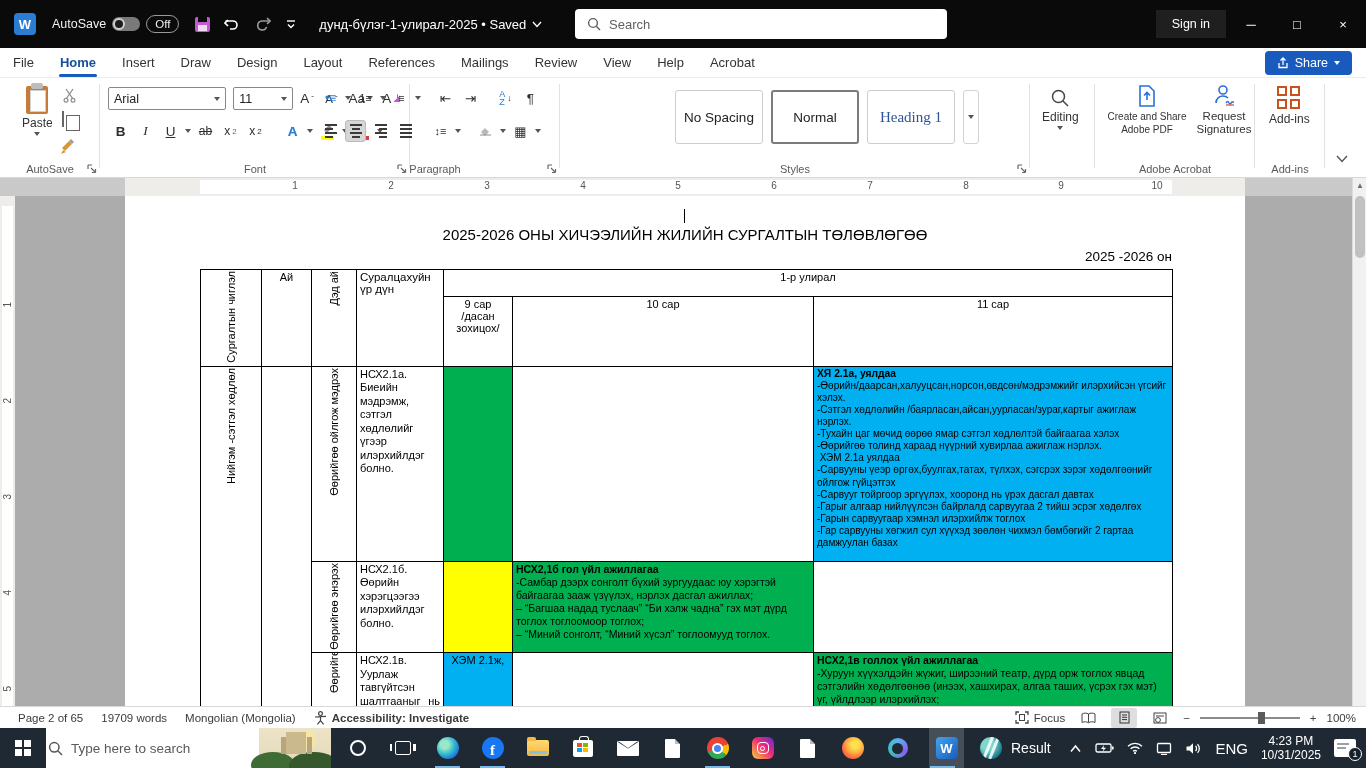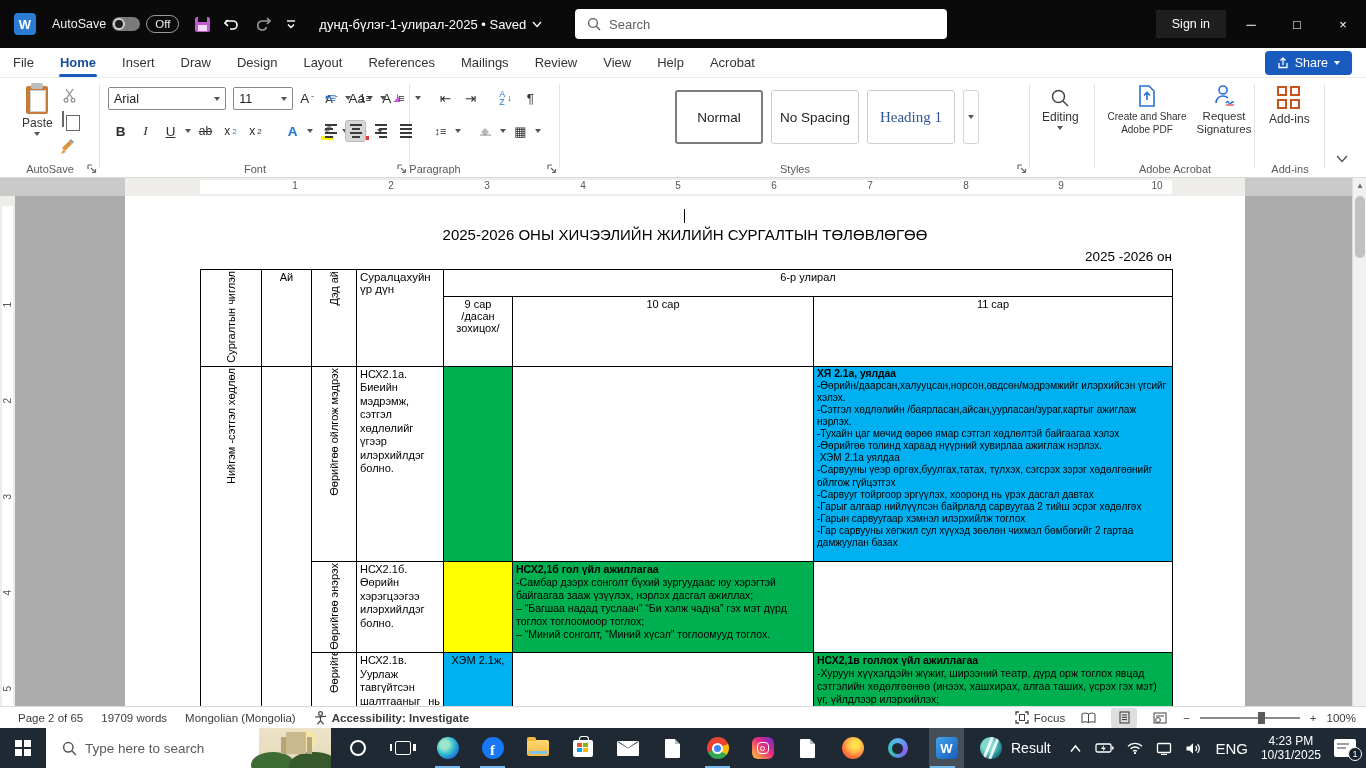--- a/index.html
+++ b/index.html
@@ -125,21 +125,21 @@
   .zoomtrack { width:100px; height:2px; background:#8a8a8a; position:relative; }
   .zoomthumb { position:absolute; left:58px; top:-5px; width:7px; height:12px; background:#5a5a5a; }
 
   
   .taskbar { position:absolute; top:728px; left:0; width:1366px; height:40px; background:#1e2933;
     display:flex; align-items:center; color:#fff;}
   .startbtn { width:46px; height:40px; display:flex; align-items:center; justify-content:center;}
   .wingrid { width:16px; height:16px; display:grid; grid-template-columns:7px 7px; grid-template-rows:7px 7px; gap:2px;}
   .wingrid i { background:#fff; display:block; }
   .tsearchbox { width:285px; height:40px; background:#fff; display:flex; align-items:center; gap:8px;
-    padding-left:16px; color:#5a5a5a; font-size:13.5px; position:relative; overflow:hidden;}
+    padding-left:2px; color:#5a5a5a; font-size:13.5px; position:relative; overflow:hidden;}
   .castle { position:absolute; right:0; top:0; width:72px; height:40px;
     background:
       radial-gradient(circle at 48px 12px, #f4e6a6 0 9px, rgba(0,0,0,0) 10px),
       linear-gradient(#ece3c8,#e4d9b8); }
   .castle .hill1 { position:absolute; left:-8px; bottom:-10px; width:44px; height:26px; background:#3f6b34; border-radius:50%;}
   .castle .hill2 { position:absolute; right:-8px; bottom:-12px; width:50px; height:28px; background:#35592c; border-radius:50%;}
   .castle .keep { position:absolute; left:27px; top:4px; width:20px; height:22px; background:#cbb98e; }
   .castle .tower { position:absolute; left:22px; top:9px; width:5px; height:17px; background:#b9a57a; }
   .castle .tower2 { position:absolute; left:48px; top:9px; width:5px; height:17px; background:#b9a57a; }
   .tbicons { display:flex; align-items:center; gap:18px; margin-left:13px; }
@@ -436,22 +436,22 @@
         <svg width="10" height="10" viewBox="0 0 10 10">
             <path d="M1 1 H5 M1 1 V5" stroke="#666" stroke-width="1.2" fill="none"></path>
             <path d="M4 4 L8.5 8.5 M8.5 8.5 V5 M8.5 8.5 H5" stroke="#666" stroke-width="1.2" fill="none"></path>
           </svg>
       </div>
       <div class="rgsep" style="left:249px;"></div>
     </div>
 
     <div class="rgroup" style="left:560px; width:470px;">
       <div class="abs rrow" style="left:115px; top:12px; gap:8px;">
+        <div class="stylecard">No Spacing</div>
         <div class="stylecard selected">Normal</div>
-        <div class="stylecard">No Spacing</div>
         <div class="stylecard h1">Heading 1</div>
         <div style="width:16px; height:54px; border:1px solid #d5d3d1; border-radius:3px; display:flex; align-items:center; justify-content:center;">
             <span class="dd"></span>
           </div>
       </div>
       <div class="glabel">Styles</div>
       <div class="launcher">
         <svg width="10" height="10" viewBox="0 0 10 10">
             <path d="M1 1 H5 M1 1 V5" stroke="#666" stroke-width="1.2" fill="none"></path>
             <path d="M4 4 L8.5 8.5 M8.5 8.5 V5 M8.5 8.5 H5" stroke="#666" stroke-width="1.2" fill="none"></path>
@@ -553,21 +553,21 @@
             <col style="width:69px;">
             <col style="width:301px;">
             <col style="width:359px;">
         </colgroup>
         <tbody>
             <tr style="height:19px;">
           <td rowspan="2" class="vcell"><span>Сургалтын чиглэл</span></td>
           <td rowspan="2" class="c-head">Ай</td>
           <td rowspan="2" class="vcell"><span>Дэд ай</span></td>
           <td rowspan="2" style="font-size:11.5px;">Суралцахуйн үр дүн</td>
-          <td colspan="3" class="c-head">6-р улирал</td>
+          <td colspan="3" class="c-head">1-р улирал</td>
         </tr>
         <tr style="height:49px;">
           <td class="c-head pre">9 сар
 /дасан
 зохицох/</td>
           <td class="c-head" style="vertical-align:top;">10 сар</td>
           <td class="c-head" style="vertical-align:top;">11 сар</td>
         </tr>
         <tr style="height:195px;">
           <td rowspan="3" class="vcell"><span>Нийгэм -сэтгэл хөдлөл</span></td>

